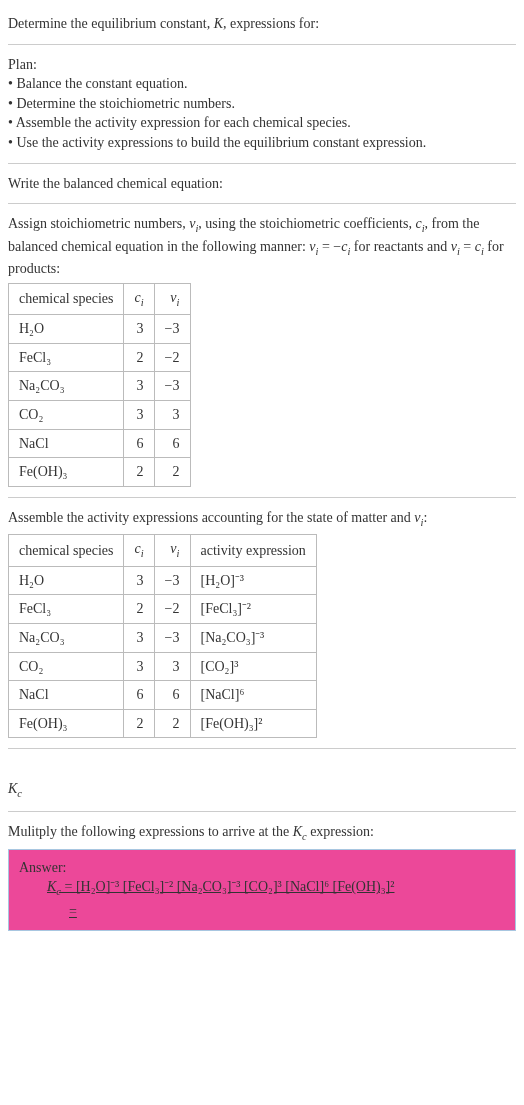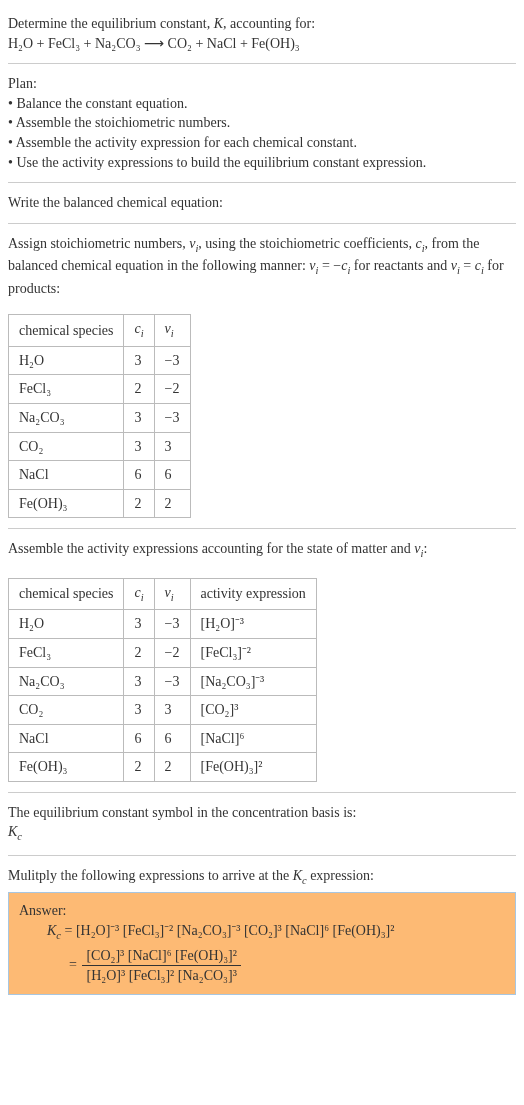--- a/index.html
+++ b/index.html
@@ -21,70 +21,70 @@
   }
   .sub {
     vertical-align: sub;
     font-size: 0.75em;
   }
   .ital {
     font-style: italic;
   }
   table.stoich {
     border-collapse: collapse;
-    margin-top: 16px;
+    margin-top: 4px;
   }
   table.stoich th, table.stoich td {
     border: 1px solid #bbb;
     padding: 4px 10px;
     font-weight: normal;
     text-align: left;
   }
   table.stoich td.center, table.stoich th.center {
-    text-align: left;
+    text-align: right;
   }
   .answer-box {
     border: 1px solid #a8c6e0;
-    background: #fdba74;
+    background: #ec4899;
     padding: 8px 10px;
     margin-top: 4px;
   }
   .frac {
     display: inline-block;
     vertical-align: middle;
     text-align: center;
     margin: 0 2px;
   }
   .frac .num {
     display: block;
     border-bottom: 1px solid #333;
     padding: 0 4px;
   }
   .frac .den {
     display: block;
     padding: 0 4px;
   }
   .indent {
     padding-left: 28px;
+    text-decoration: underline;
   }
 </style>
 </head>
 <body>
 
 <div class="section">
-  <span>Determine the equilibrium constant, </span><span class="ital">K</span><span>, accounting for:</span><br>
-  <span>H₂O + FeCl₃ + Na₂CO₃  ⟶  CO₂ + NaCl + Fe(OH)₃</span>
+  <span>Determine the equilibrium constant, </span><span class="ital">K</span><span>, expressions for:</span><br>
 </div>
 <hr>
 
 <div class="section">
   <span>Plan:</span><br>
   • <span>Balance the constant equation.</span><br>
-  • <span>Assemble the stoichiometric numbers.</span><br>
-  • <span>Assemble the activity expression for each chemical constant.</span><br>
+  • <span>Determine the stoichiometric numbers.</span><br>
+  • <span>Assemble the activity expression for each chemical species.</span><br>
   • <span>Use the activity expressions to build the equilibrium constant expression.</span>
 </div>
 <hr>
 
 <div class="section">
   <span>Write the balanced chemical equation:</span><br>
 </div>
 <hr>
 
 <div class="section">
@@ -178,33 +178,30 @@
           <td class="center">2</td>
           <td class="center">2</td>
           <td>[Fe(OH)₃]²</td>
         </tr>
   </tbody>
     </table>
 </div>
 <hr>
 
 <div class="section">
-  <span>The equilibrium constant symbol in the concentration basis is:</span><br>
+  <br>
   <span class="ital">K</span><span class="sub ital">c</span>
 </div>
 <hr>
 
 <div class="section">
   <span>Mulitply the following expressions to arrive at the </span><span class="ital">K</span><span class="sub ital">c</span><span> expression:</span>
 
   <div class="answer-box">
     <span>Answer:</span><br>
     <div class="indent">
       <span class="ital">K</span><span class="sub ital">c</span><span> = </span><span>[H₂O]⁻³ [FeCl₃]⁻² [Na₂CO₃]⁻³ [CO₂]³ [NaCl]⁶ [Fe(OH)₃]²</span>
     </div>
     <div class="indent" style="margin-top:2px;">
-      <span style="display:inline-block; width:22px;"></span><span>= </span><span class="frac">
-        <span class="num">[CO₂]³ [NaCl]⁶ [Fe(OH)₃]²</span>
-        <span class="den">[H₂O]³ [FeCl₃]² [Na₂CO₃]³</span>
-      </span>
+      <span style="display:inline-block; width:22px;"></span><span>= </span>
     </div>
   </div>
 </div>
 
 </body></html>

